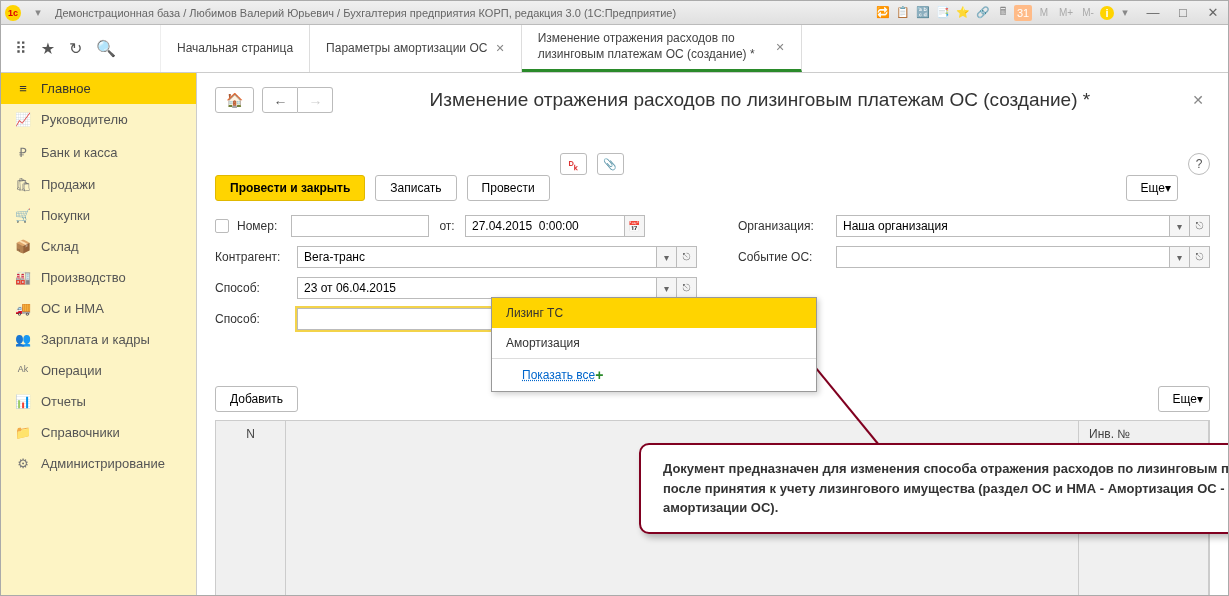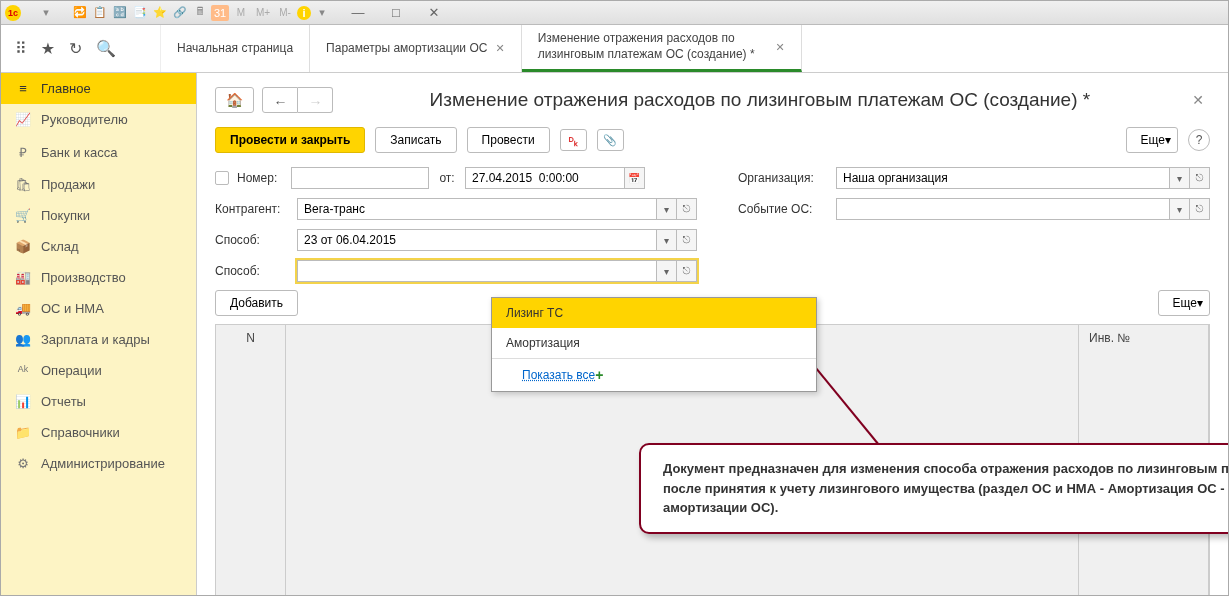--- a/index.html
+++ b/index.html
@@ -1,18 +1,18 @@
 <!DOCTYPE html>
 <html><head>
 <meta charset="utf-8">
 <style>
   * { box-sizing: border-box; margin: 0; padding: 0; font-family: Arial, sans-serif; }
   body { background: #fff; font-size: 12px; color: #333; width: 1229px; height: 596px; overflow: hidden; border: 1px solid #aaa; }
   
-  .titlebar { height: 24px; background: linear-gradient(#f0f0f0,#e0e0e0); display: flex; align-items: center; padding: 0 4px; border-bottom: 1px solid #bbb; gap: 16px; }
+  .titlebar { height: 24px; background: linear-gradient(#f0f0f0,#e0e0e0); display: flex; align-items: center; padding: 0 4px; border-bottom: 1px solid #bbb; gap: 8px; }
   .titlebar .logo { width: 16px; height: 16px; background: #ffd400; border-radius: 50%; display: flex; align-items: center; justify-content: center; font-size: 9px; font-weight: bold; color: #d00; }
   .titlebar .title { color: #666; font-size: 11px; white-space: nowrap; flex: 1; }
   .titlebar .tb-icons { display: flex; gap: 2px; align-items: center; }
   .titlebar .tb-icon { width: 18px; height: 16px; display: flex; align-items: center; justify-content: center; color: #888; font-size: 11px; cursor: pointer; }
   .titlebar .tb-icon.cal { background: #fb8; color: #fff; border-radius: 2px; }
   .titlebar .tb-icon.info { background: #ffd400; color: #fff; border-radius: 50%; width: 14px; height: 14px; font-weight: bold; }
   .titlebar .tb-icon.m { color: #aaa; font-size: 10px; width: 20px; }
   .titlebar .win-btn { width: 22px; height: 16px; display: flex; align-items: center; justify-content: center; color: #666; cursor: pointer; font-size: 13px; }
   
   .topbar { height: 48px; display: flex; background: #fff; border-bottom: 1px solid #ccc; }
@@ -37,21 +37,21 @@
   .nav-btn-grp { display: flex; }
   .nav-btn { border: 1px solid #bbb; background: #fff; padding: 4px 10px; cursor: pointer; font-size: 14px; color: #555; }
   .nav-btn + .nav-btn { border-left: none; }
   .nav-btn:first-child { border-radius: 3px 0 0 3px; }
   .nav-btn:last-child { border-radius: 0 3px 3px 0; }
   .nav-btn.single { border-radius: 3px; }
   .content-title { flex: 1; text-align: center; font-size: 19px; color: #333; }
   .content-close { color: #888; cursor: pointer; font-size: 14px; padding: 0 6px; }
   
   .toolbar { display: flex; align-items: center; gap: 10px; margin-bottom: 14px; }
-  .btn { border: 1px solid #bbb; background: #fff; padding: 5px 14px; border-radius: 3px; cursor: pointer; font-size: 12px; }
+  .btn { border: 1px solid #bbb; background: #fff; padding: 5px 14px; border-radius: 3px; cursor: pointer; font-size: 12px; margin-top: 48px; }
   .btn.primary { background: #ffd400; border-color: #e0b800; font-weight: bold; }
   .btn.more { padding-right: 6px; display: flex; align-items: center; gap: 0; }
   .toolbar-spacer { flex: 1; }
   .toolbar .ic { width: 27px; height: 22px; border: 1px solid #bbb; border-radius: 3px; display: flex; align-items: center; justify-content: center; background: #fff; cursor: pointer; font-size: 11px; }
   .btn-help { background: #fff; border: 1px solid #bbb; border-radius: 50%; width: 22px; height: 22px; display: flex; align-items: center; justify-content: center; cursor: pointer; color: #555; }
   
   .form { display: flex; flex-direction: column; gap: 9px; }
   .form-row { display: flex; align-items: center; gap: 10px; }
   .form-col { display: flex; align-items: center; gap: 8px; }
   .lbl { font-size: 12px; color: #333; min-width: 74px; }
@@ -87,20 +87,21 @@
   .callout-arrow { position: absolute; left: 582px; top: 250px; }
 </style>
 </head>
 <body>
 
 <div class="titlebar">
   <div class="logo">1c</div>
   <div class="tb-icons">
       <div class="tb-icon">▾</div>
     </div>
+  <div class="title">Демонстрационная база / Любимов Валерий Юрьевич / Бухгалтерия предприятия КОРП, редакция 3.0  (1С:Предприятие)</div>
   <div class="tb-icons">
     <div class="tb-icon">🔁</div>
     <div class="tb-icon">📋</div>
     <div class="tb-icon">🔡</div>
     <div class="tb-icon">📑</div>
     <div class="tb-icon">⭐</div>
     <div class="tb-icon">🔗</div>
     <div class="tb-icon">🖩</div>
     <div class="tb-icon cal">31</div>
     <div class="tb-icon m">M</div>

